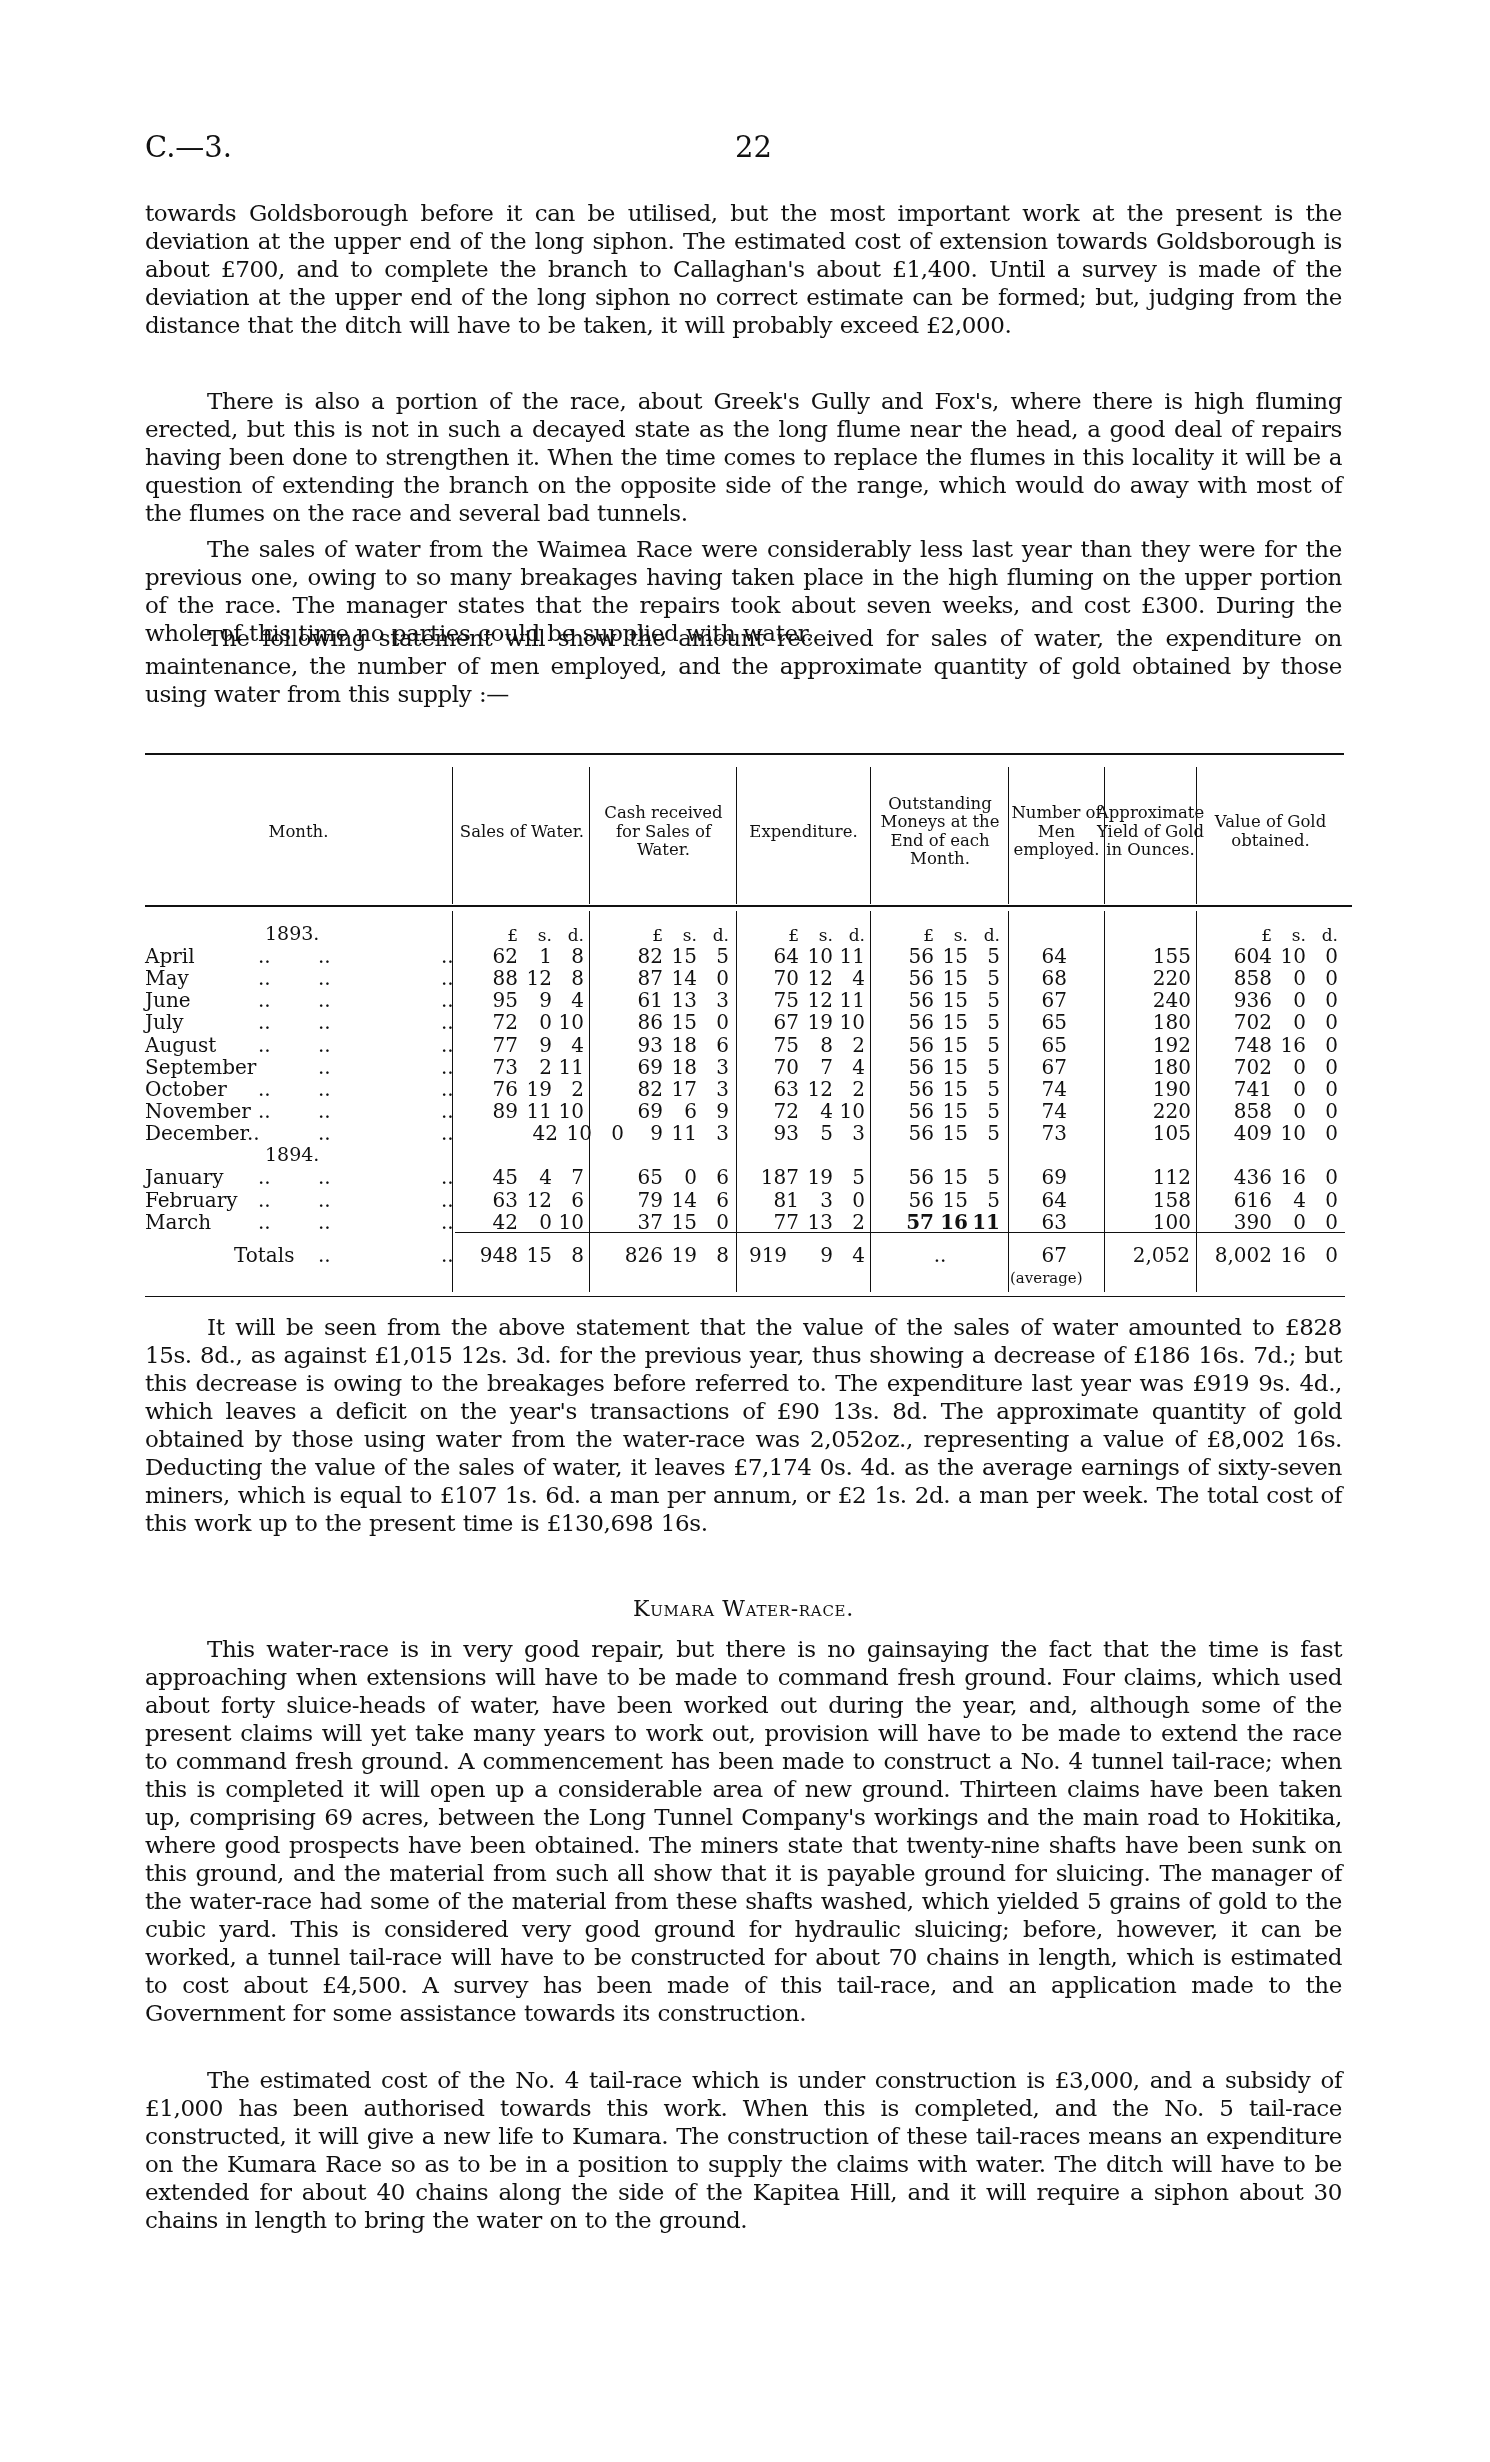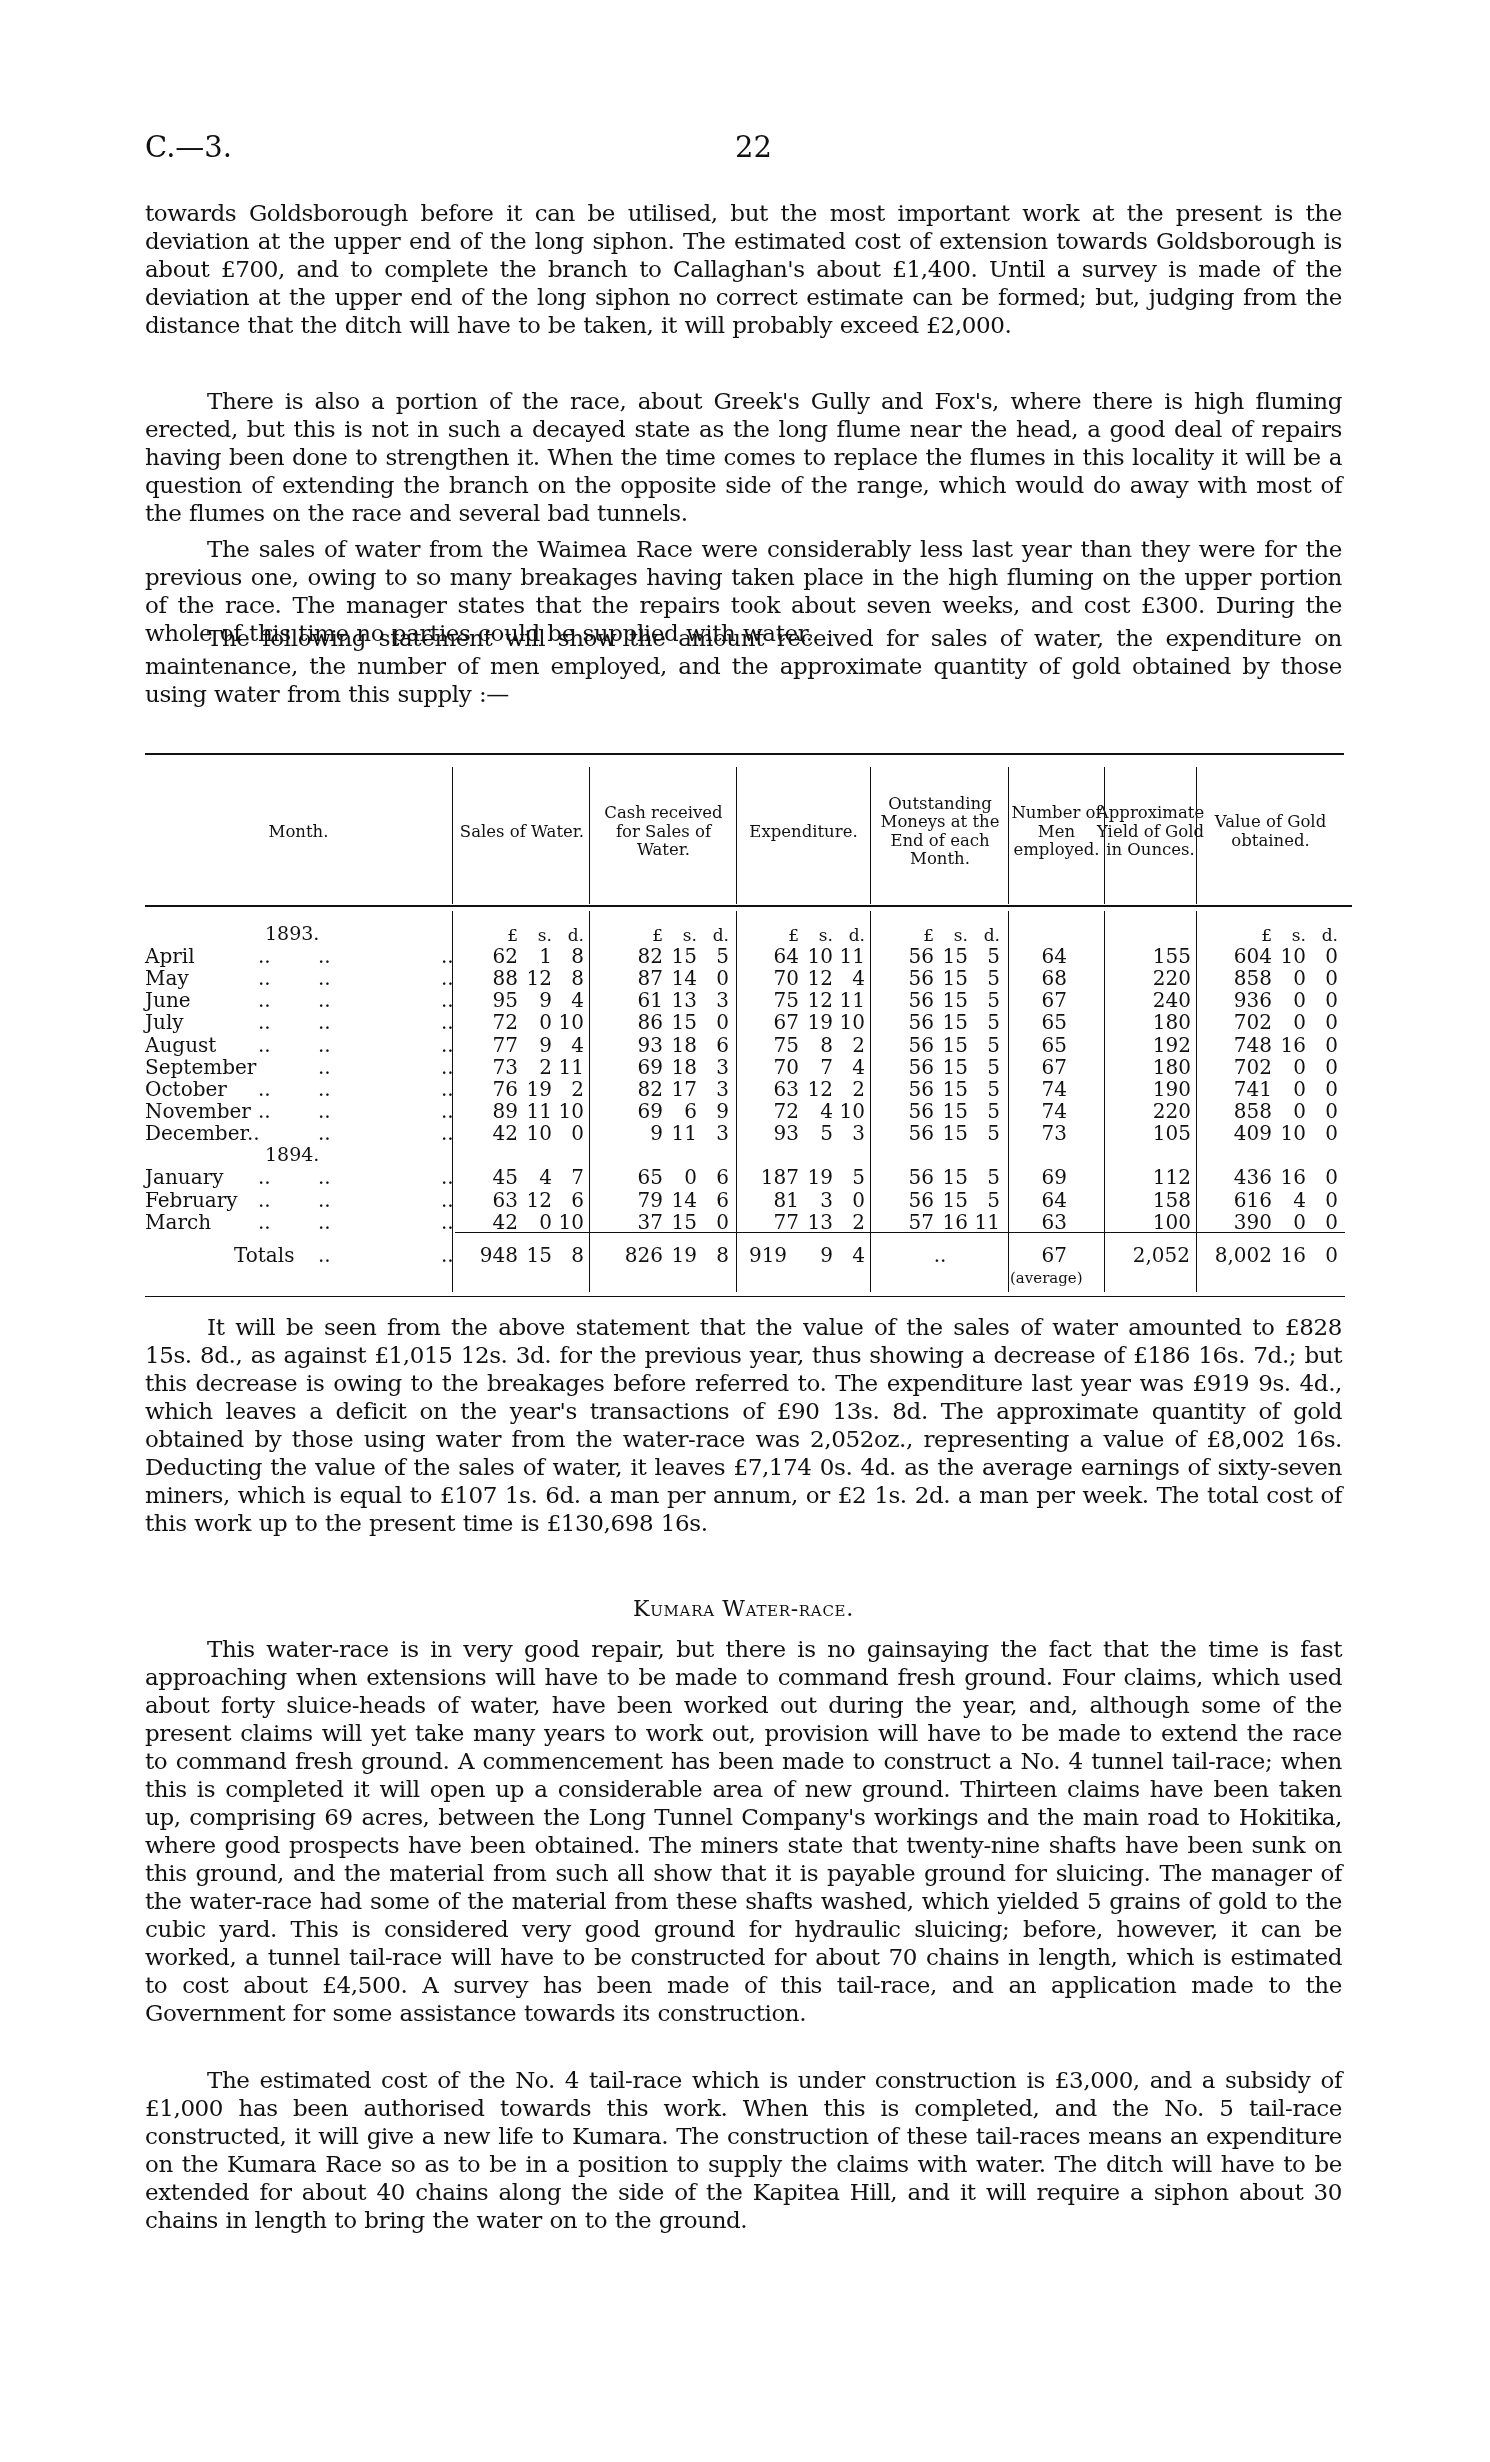--- a/index.html
+++ b/index.html
@@ -210,21 +210,21 @@
           <div class="cell lsd" style="left:590px; width:130px; top:0;"><span style="width:62px;">72</span><span style="width:34px;">4</span><span style="width:32px;">10</span></div>
           <div class="cell lsd" style="left:725px; width:130px; top:0;"><span style="width:62px;">56</span><span style="width:34px;">15</span><span style="width:32px;">5</span></div>
           <div class="cell" style="left:867px; width:55px;">74</div>
           <div class="cell" style="left:977px; width:69px;">220</div>
           <div class="cell lsd" style="left:1063px; width:130px; top:0;"><span style="width:62px;">858</span><span style="width:34px;">0</span><span style="width:32px;">0</span></div>
         </div>
         <div class="row" style="top:369px;">
           <span class="month">December..</span>
           <span class="dots" style="left:173px;">..</span>
           <span class="dots" style="left:296px;">..</span>
-          <div class="cell lsd" style="left:309px; width:130px; top:0;"><span style="width:62px;">42</span><span style="width:34px;">10</span><span style="width:32px;">0</span></div>
+          <div class="cell lsd" style="left:309px; width:130px; top:0;padding-left:40px;"><span style="width:62px;">42</span><span style="width:34px;">10</span><span style="width:32px;">0</span></div>
           <div class="cell lsd" style="left:454px; width:130px; top:0;"><span style="width:62px;">9</span><span style="width:34px;">11</span><span style="width:32px;">3</span></div>
           <div class="cell lsd" style="left:590px; width:130px; top:0;"><span style="width:62px;">93</span><span style="width:34px;">5</span><span style="width:32px;">3</span></div>
           <div class="cell lsd" style="left:725px; width:130px; top:0;"><span style="width:62px;">56</span><span style="width:34px;">15</span><span style="width:32px;">5</span></div>
           <div class="cell" style="left:867px; width:55px;">73</div>
           <div class="cell" style="left:977px; width:69px;">105</div>
           <div class="cell lsd" style="left:1063px; width:130px; top:0;"><span style="width:62px;">409</span><span style="width:34px;">10</span><span style="width:32px;">0</span></div>
         </div>
         <div class="year" style="left:120px; top:390px;">1894.</div>
         <div class="row" style="top:413px;">
           <span class="month">January</span>
@@ -253,21 +253,21 @@
           <div class="cell lsd" style="left:1063px; width:130px; top:0;"><span style="width:62px;">616</span><span style="width:34px;">4</span><span style="width:32px;">0</span></div>
         </div>
         <div class="row" style="top:458px;">
           <span class="month">March</span>
           <span class="dots" style="left:113px;">..</span>
           <span class="dots" style="left:173px;">..</span>
           <span class="dots" style="left:296px;">..</span>
           <div class="cell lsd" style="left:309px; width:130px; top:0;"><span style="width:62px;">42</span><span style="width:34px;">0</span><span style="width:32px;">10</span></div>
           <div class="cell lsd" style="left:454px; width:130px; top:0;"><span style="width:62px;">37</span><span style="width:34px;">15</span><span style="width:32px;">0</span></div>
           <div class="cell lsd" style="left:590px; width:130px; top:0;"><span style="width:62px;">77</span><span style="width:34px;">13</span><span style="width:32px;">2</span></div>
-          <div class="cell lsd" style="left:725px; width:130px; top:0;"><span style="width:62px;">57</span><span style="width:34px;">16</span><span style="width:32px;">11</span></div>
+          <div class="cell lsd" style="left:725px; width:130px; top:0;font-weight:bold;"><span style="width:62px;">57</span><span style="width:34px;">16</span><span style="width:32px;">11</span></div>
           <div class="cell" style="left:867px; width:55px;">63</div>
           <div class="cell" style="left:977px; width:69px;">100</div>
           <div class="cell lsd" style="left:1063px; width:130px; top:0;"><span style="width:62px;">390</span><span style="width:34px;">0</span><span style="width:32px;">0</span></div>
         </div>
         <div class="row" style="top:491px;">
           <span class="month" style="left:89px;">Totals</span>
           <span class="dots" style="left:173px;">..</span>
           <span class="dots" style="left:296px;">..</span>
           <div class="cell lsd" style="left:309px; width:130px; top:0;"><span style="width:62px;">948</span><span style="width:34px;">15</span><span style="width:32px;">8</span></div>
           <div class="cell lsd" style="left:454px; width:130px; top:0;"><span style="width:62px;">826</span><span style="width:34px;">19</span><span style="width:32px;">8</span></div>

